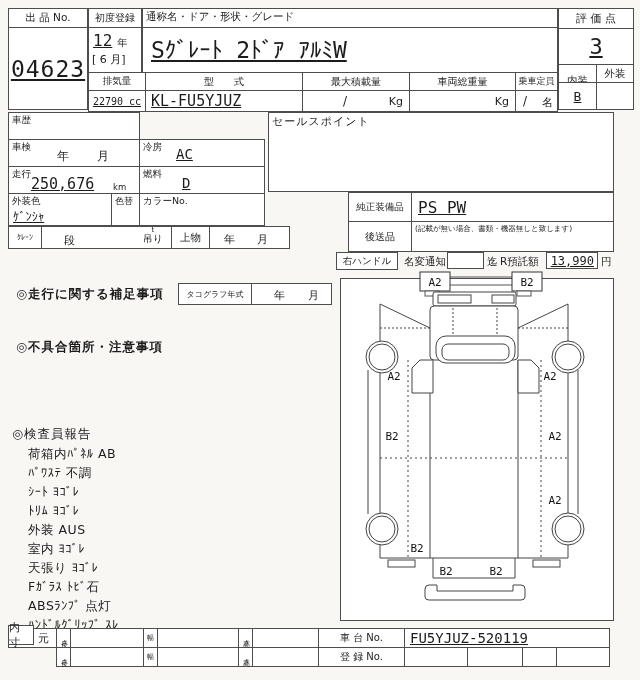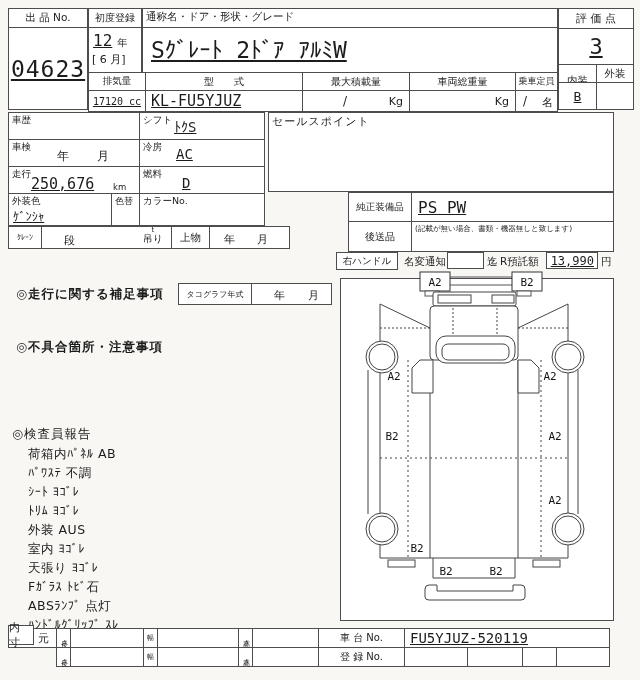--- a/index.html
+++ b/index.html
@@ -33,21 +33,21 @@
   </div>
 
   <div class="box" style="left:142px;top:8px;width:416px;height:20px;">
     <span class="cl" style="font-size:10.5px;">通称名・ドア・形状・グレード</span>
   </div>
   <div class="box" style="left:142px;top:27px;width:416px;height:46px;display:flex;align-items:center;">
     <span class="mono" style="font-size:23px;padding-left:8px;white-space:nowrap;">Sｸﾞﾚｰﾄ 2ﾄﾞｱ ｱﾙﾐW</span>
   </div>
 
   <div class="box ctr" style="left:88px;top:72px;width:58px;height:19px;font-size:9.5px;">排気量</div>
-  <div class="box ctr mono" style="left:88px;top:90px;width:58px;height:22px;font-size:10px;">17120 cc</div>
+  <div class="box ctr mono" style="left:88px;top:90px;width:58px;height:22px;font-size:10px;">22790 cc</div>
 
   <div class="box ctr" style="left:145px;top:72px;width:158px;height:19px;font-size:10px;">型　　式</div>
   <div class="box mono" style="left:145px;top:90px;width:158px;height:22px;display:flex;align-items:center;font-size:15px;padding-left:5px;">KL-FU5YJUZ</div>
 
   <div class="box ctr" style="left:302px;top:72px;width:108px;height:19px;font-size:10px;">最大積載量</div>
   <div class="box" style="left:302px;top:90px;width:108px;height:22px;">
     <span class="nob" style="left:40px;top:3px;font-size:12px;">/</span>
     <span class="nob" style="right:6px;top:4px;font-size:11px;">Kg</span>
   </div>
 
@@ -64,24 +64,20 @@
 
   <div class="box ctr" style="left:558px;top:8px;width:76px;height:21px;font-size:11px;">評 価 点</div>
   <div class="box ctr mono" style="left:558px;top:28px;width:76px;height:37px;font-size:22px;">3</div>
   <div class="box ctr" style="left:558px;top:64px;width:39px;height:34px;font-size:10.5px;">内装</div>
   <div class="box ctr" style="left:596px;top:64px;width:38px;height:19px;font-size:10.5px;">外装</div>
   <div class="box ctr mono" style="left:558px;top:82px;width:39px;height:28px;font-size:13px;">B</div>
   <div class="box ctr mono" style="left:596px;top:82px;width:38px;height:28px;font-size:13px;"></div>
 
   <div class="box" style="left:8px;top:112px;width:132px;height:28px;">
     <span class="cl">車歴</span>
-  </div>
-  <div class="box" style="left:139px;top:112px;width:126px;height:28px;">
-    <span class="cl">シフト</span>
-    <span class="nob mono" style="left:34px;top:6px;font-size:14px;">ﾄｸS</span>
   </div>
 
   <div class="box" style="left:8px;top:139px;width:132px;height:28px;">
     <span class="cl">車検</span>
     <span class="nob" style="left:48px;top:8px;font-size:12px;letter-spacing:8px;">年　月</span>
   </div>
   <div class="box" style="left:139px;top:139px;width:126px;height:28px;">
     <span class="cl">冷房</span>
     <span class="nob mono" style="left:36px;top:6px;font-size:14px;">AC</span>
   </div>

